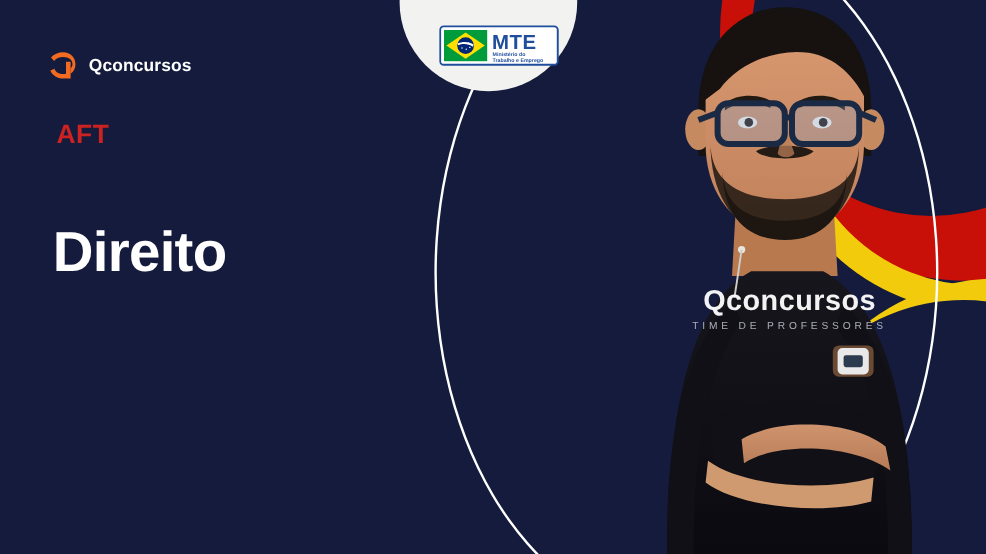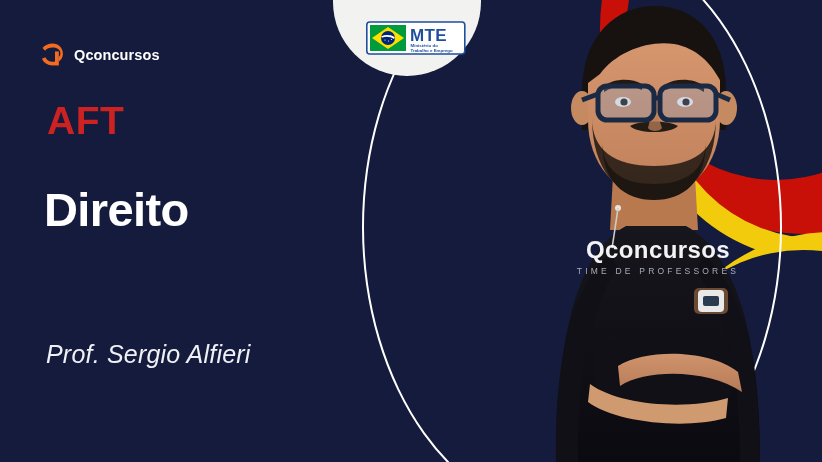--- a/index.html
+++ b/index.html
@@ -137,21 +137,21 @@
     font-weight: 700;
     letter-spacing: 0.1px;
     white-space: nowrap;
   }
 
   .exam-tag {
     position: absolute;
     left: 47px;
     top: 101px;
     color: #CC2222;
-    font-size: 39px;
+    font-size: 22px;
     font-weight: 700;
     letter-spacing: 0.5px;
     line-height: 1;
   }
 
   .course-title {
     position: absolute;
     left: 44px;
     top: 182px;
     color: #ffffff;
@@ -326,16 +326,15 @@
       </span>
       <span class="brand-name">Qconcursos</span>
     </div>
 
     <div class="exam-tag">AFT</div>
 
     <h1 class="course-title">
       <span class="line">Direito</span>
     </h1>
 
-    <div class="teacher">Prof. Sergio Alfieri</div>
   </div>
 
 </div>
 
 </body></html>

